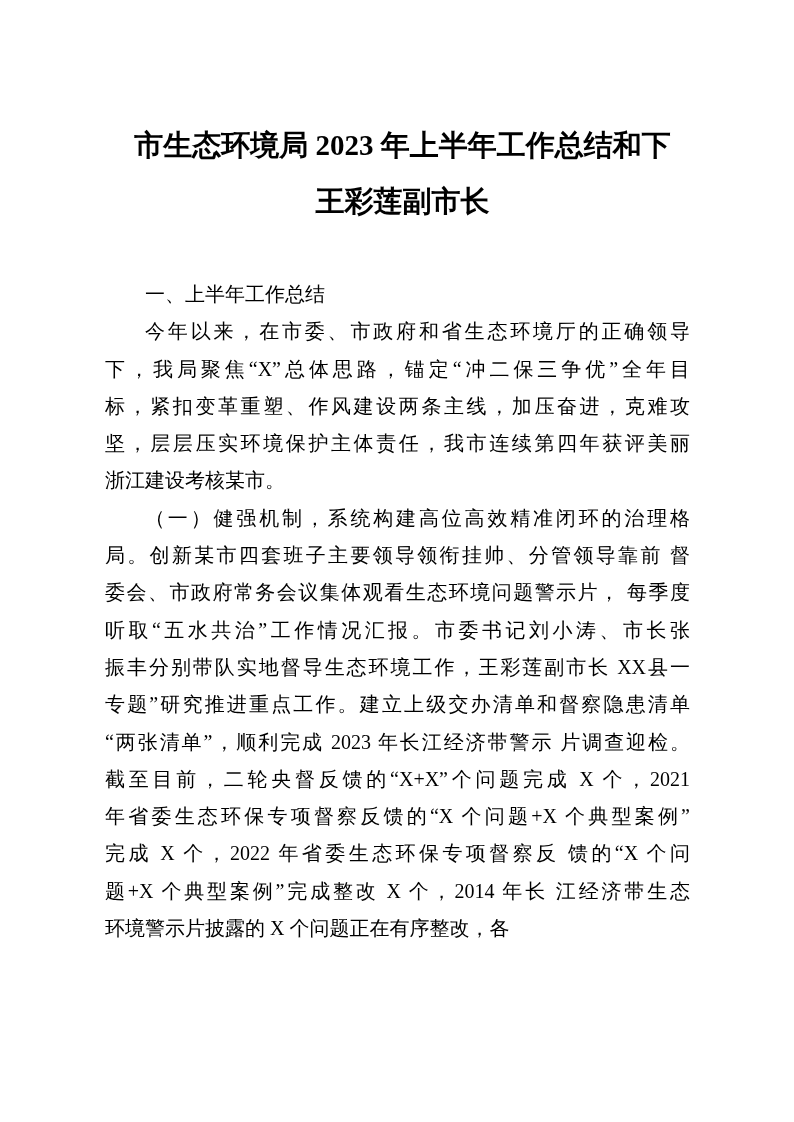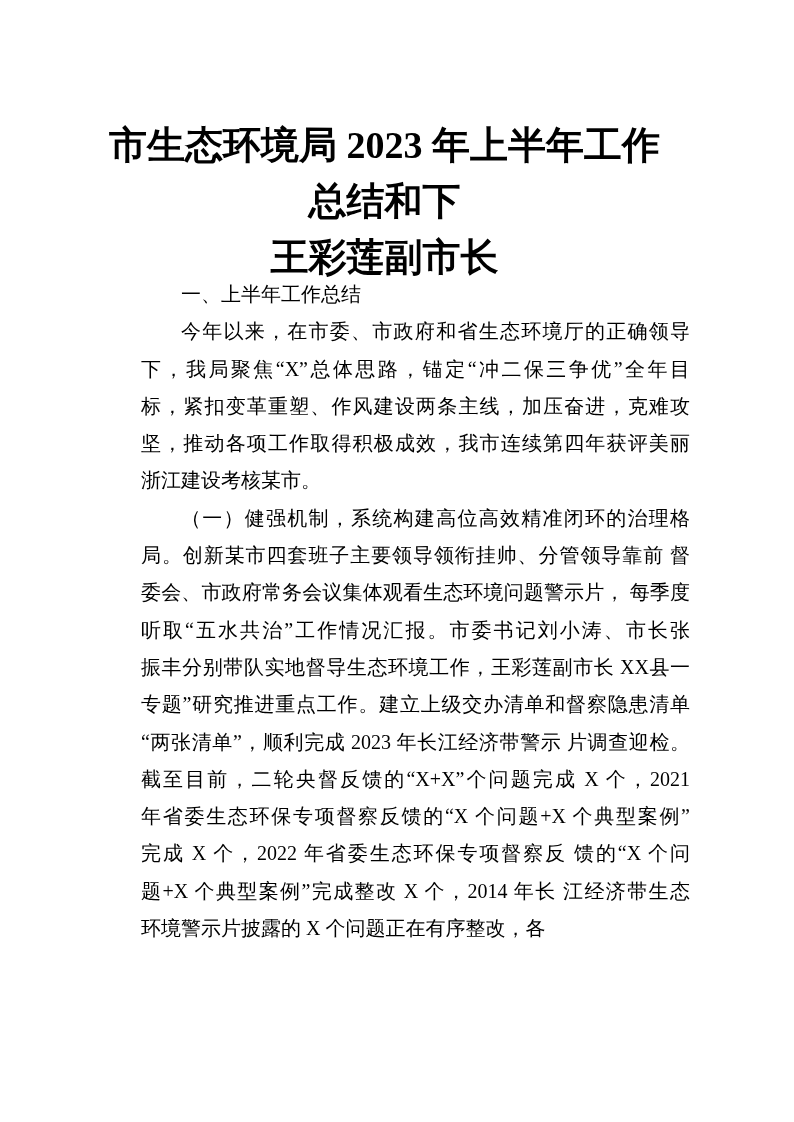--- a/index.html
+++ b/index.html
@@ -8,61 +8,60 @@
     width: 794px;
     height: 1122px;
     margin: 0 auto;
     background: #ffffff;
     color: #000000;
     font-family: "Liberation Serif", "DejaVu Serif", serif;
     overflow: hidden;
   }
   .doc-title {
     position: absolute;
-    left: 92px;
+    left: 110px;
     top: 117px;
     width: 585px;
     text-align: center;
     font-weight: bold;
-    font-size: 38px;
+    font-size: 29px;
     line-height: 56px;
   }
   .doc-body {
     position: absolute;
     left: 105px;
     top: 276px;
     width: 585px;
     font-size: 20px;
   }
   .line {
     height: 37.3px;
     line-height: 37.3px;
     text-align: justify;
     overflow: hidden;
-    margin-left: 36px;
   }
   .j { text-align-last: justify; }
   .indent { text-indent: 2em; }
 </style>
 </head>
 <body>
 
 <div class="page">
 
   <div class="doc-title">
     <div>市生态环境局 2023 年上半年工作总结和下</div>
     <div>王彩莲副市长</div>
   </div>
 
   <div class="doc-body">
     <div class="line indent">一、上半年工作总结</div>
     <div class="line indent j">今年以来，在市委、市政府和省生态环境厅的正确领导</div>
     <div class="line j">下，我局聚焦“X”总体思路，锚定“冲二保三争优”全年目</div>
     <div class="line j">标，紧扣变革重塑、作风建设两条主线，加压奋进，克难攻</div>
-    <div class="line j">坚，推动各项工作取得积极成效，我市连续第四年获评美丽</div>
+    <div class="line j">坚，层层压实环境保护主体责任，我市连续第四年获评美丽</div>
     <div class="line">浙江建设考核某市。</div>
     <div class="line indent j">（一）健强机制，系统构建高位高效精准闭环的治理格</div>
     <div class="line j">局。创新某市四套班子主要领导领衔挂帅、分管领导靠前 督</div>
     <div class="line j">委会、市政府常务会议集体观看生态环境问题警示片， 每季度</div>
     <div class="line j">听取“五水共治”工作情况汇报。市委书记刘小涛、市长张</div>
     <div class="line j">振丰分别带队实地督导生态环境工作，王彩莲副市长 XX县一</div>
     <div class="line j">专题”研究推进重点工作。建立上级交办清单和督察隐患清单</div>
     <div class="line j">“两张清单”，顺利完成 2023 年长江经济带警示 片调查迎检。</div>
     <div class="line j">截至目前，二轮央督反馈的“X+X”个问题完成 X 个，2021</div>
     <div class="line j">年省委生态环保专项督察反馈的“X 个问题+X 个典型案例”</div>

